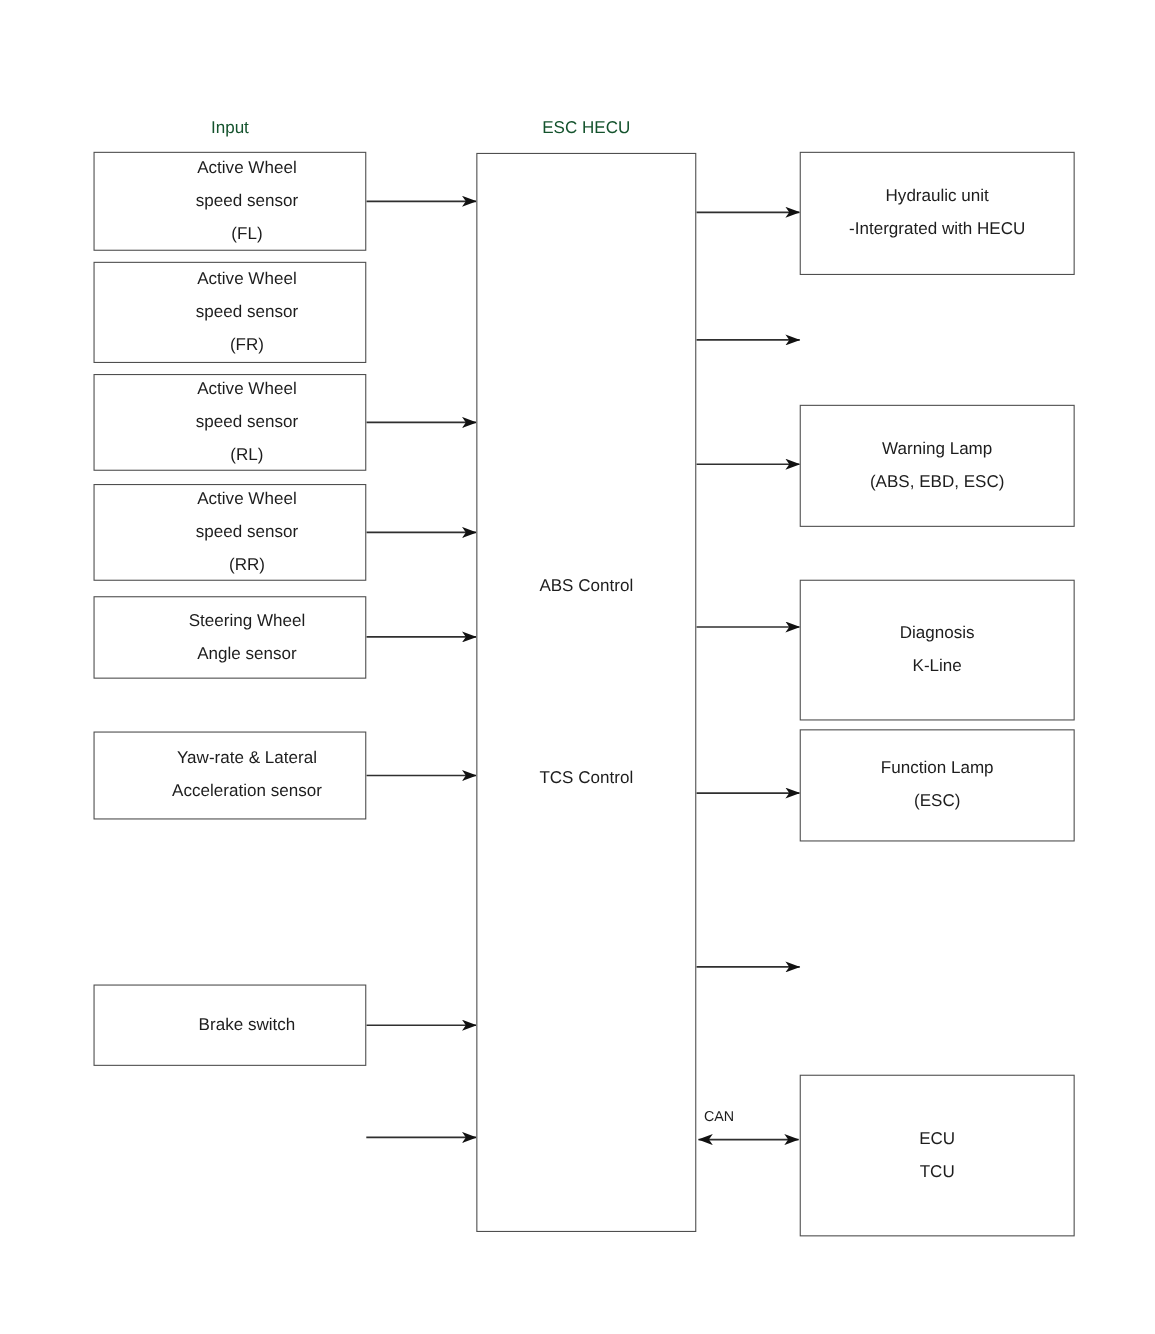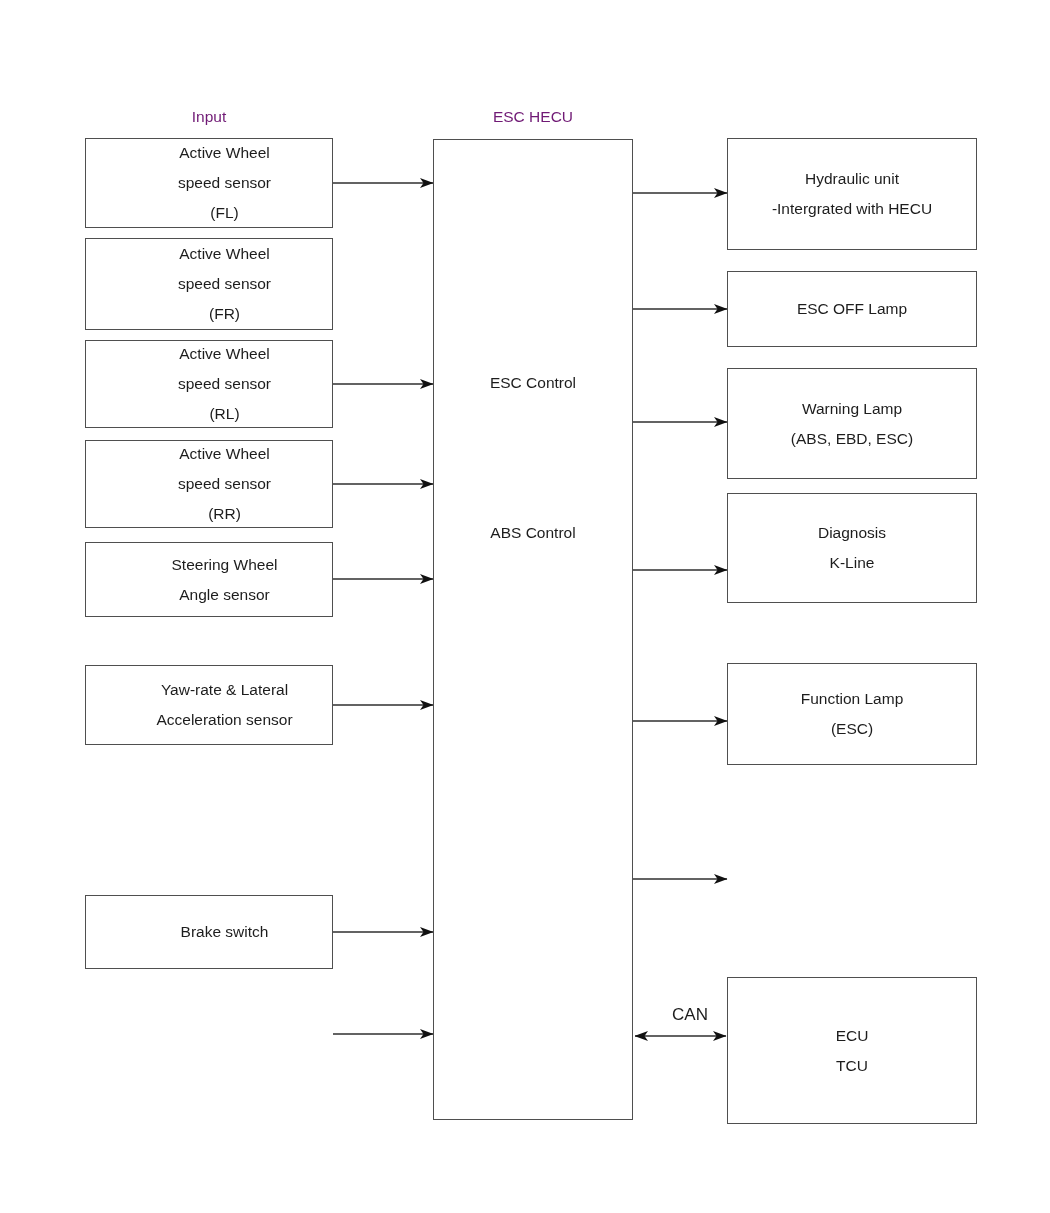--- a/index.html
+++ b/index.html
@@ -16,21 +16,21 @@
     overflow: hidden;
     color: #1d1d1d;
   }
   .col-header {
     position: absolute;
     top: 105px;
     height: 24px;
     line-height: 24px;
     text-align: center;
     font-size: 15.5px;
-    color: #701a75;
+    color: #14532d;
   }
   .box {
     position: absolute;
     box-sizing: border-box;
     border: 1.5px solid #4f4f4f;
     background: #ffffff;
     display: flex;
     flex-direction: column;
     justify-content: center;
     align-items: center;
@@ -60,22 +60,22 @@
     top: 0;
     pointer-events: none;
   }
   .can-label {
     position: absolute;
     left: 640px;
     top: 1004px;
     width: 68px;
     height: 22px;
     line-height: 22px;
-    text-align: right;
-    font-size: 17px;
+    text-align: left;
+    font-size: 13px;
   }
 </style>
 </head>
 <body>
 
 <div id="canvas">
 
   <div class="col-header" style="left:85px;width:248px">Input</div>
   <div class="col-header" style="left:433px;width:200px">ESC HECU</div>
 
@@ -137,36 +137,33 @@
   </div>
   <div class="box input-box" style="top:665px;height:80px">
     <span>Yaw-rate &amp; Lateral</span>
     <span>Acceleration sensor</span>
   </div>
   <div class="box input-box" style="top:895px;height:74px">
     <span>Brake switch</span>
   </div>
 
   <div class="box hecu-box">
-    <div class="hecu-label" style="top:228px">ESC Control</div>
     <div class="hecu-label" style="top:378px">ABS Control</div>
+    <div class="hecu-label" style="top:553px">TCS Control</div>
   </div>
 
   <div class="box output-box" style="top:138px;height:112px">
     <span>Hydraulic unit</span>
     <span>-Intergrated with HECU</span>
   </div>
-  <div class="box output-box" style="top:271px;height:76px">
-    <span>ESC OFF Lamp</span>
-  </div>
   <div class="box output-box" style="top:368px;height:111px">
     <span>Warning Lamp</span>
     <span>(ABS, EBD, ESC)</span>
   </div>
-  <div class="box output-box" style="top:493px;height:110px">
+  <div class="box output-box" style="top:527px;height:128px">
     <span>Diagnosis</span>
     <span>K-Line</span>
   </div>
   <div class="box output-box" style="top:663px;height:102px">
     <span>Function Lamp</span>
     <span>(ESC)</span>
   </div>
   <div class="box output-box" style="top:977px;height:147px">
     <span>ECU</span>
     <span>TCU</span>

